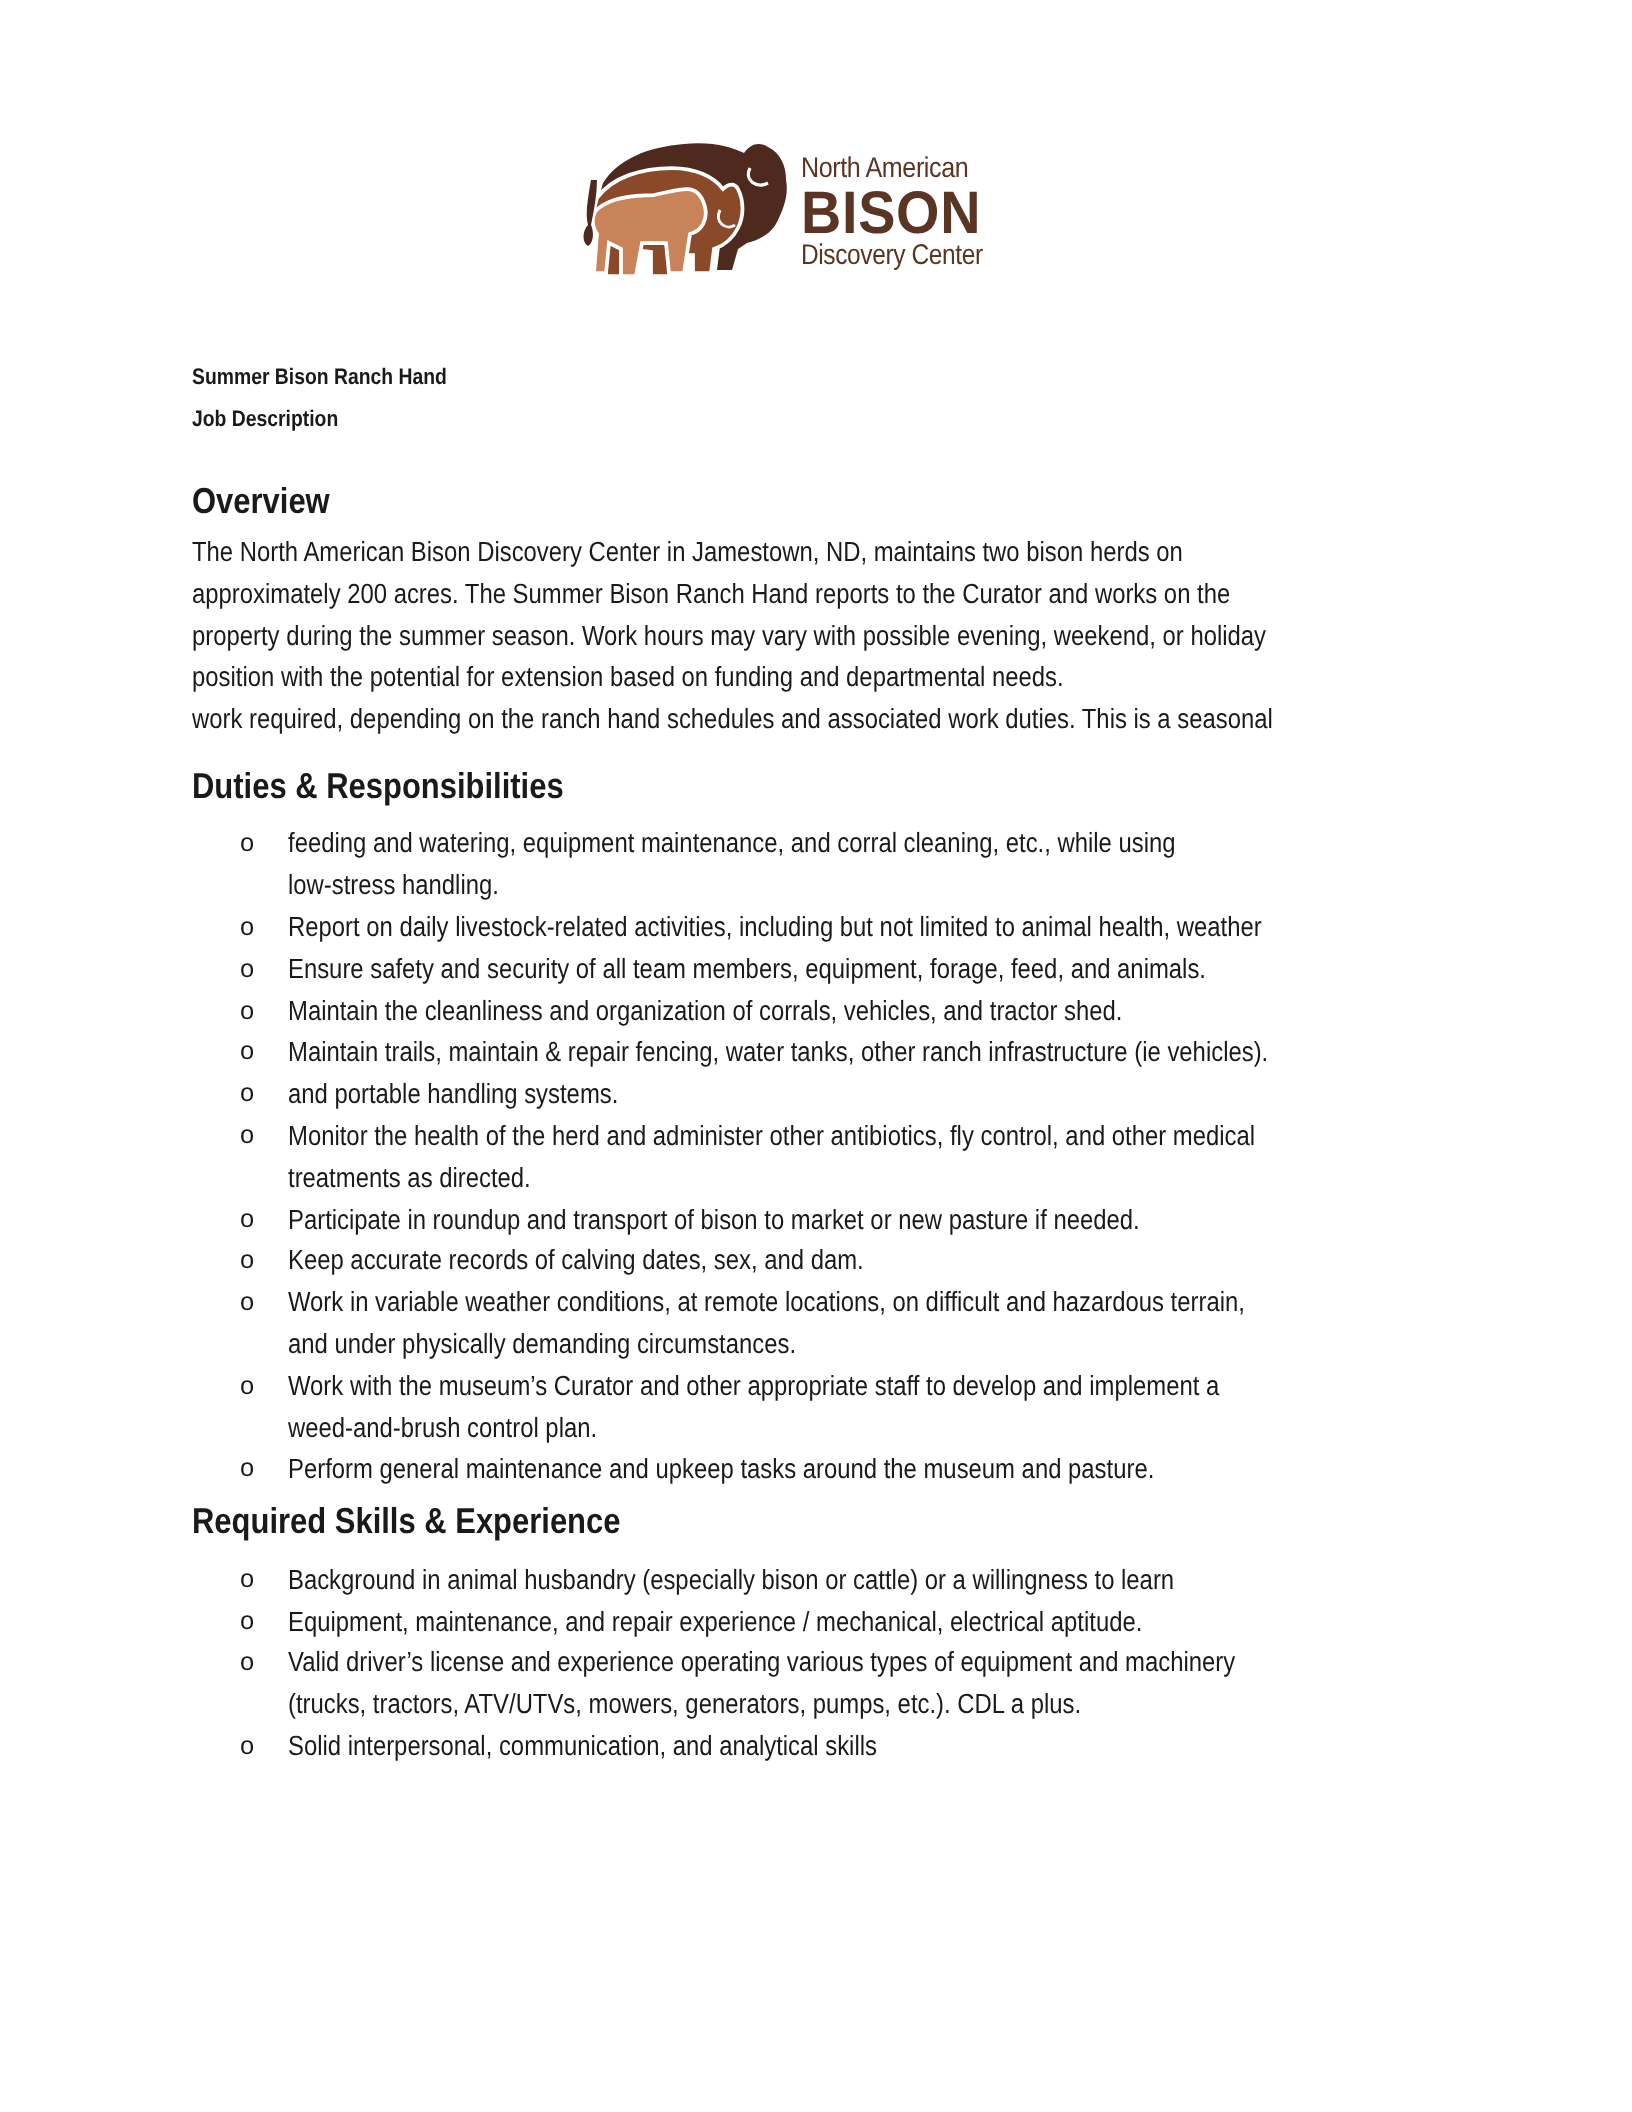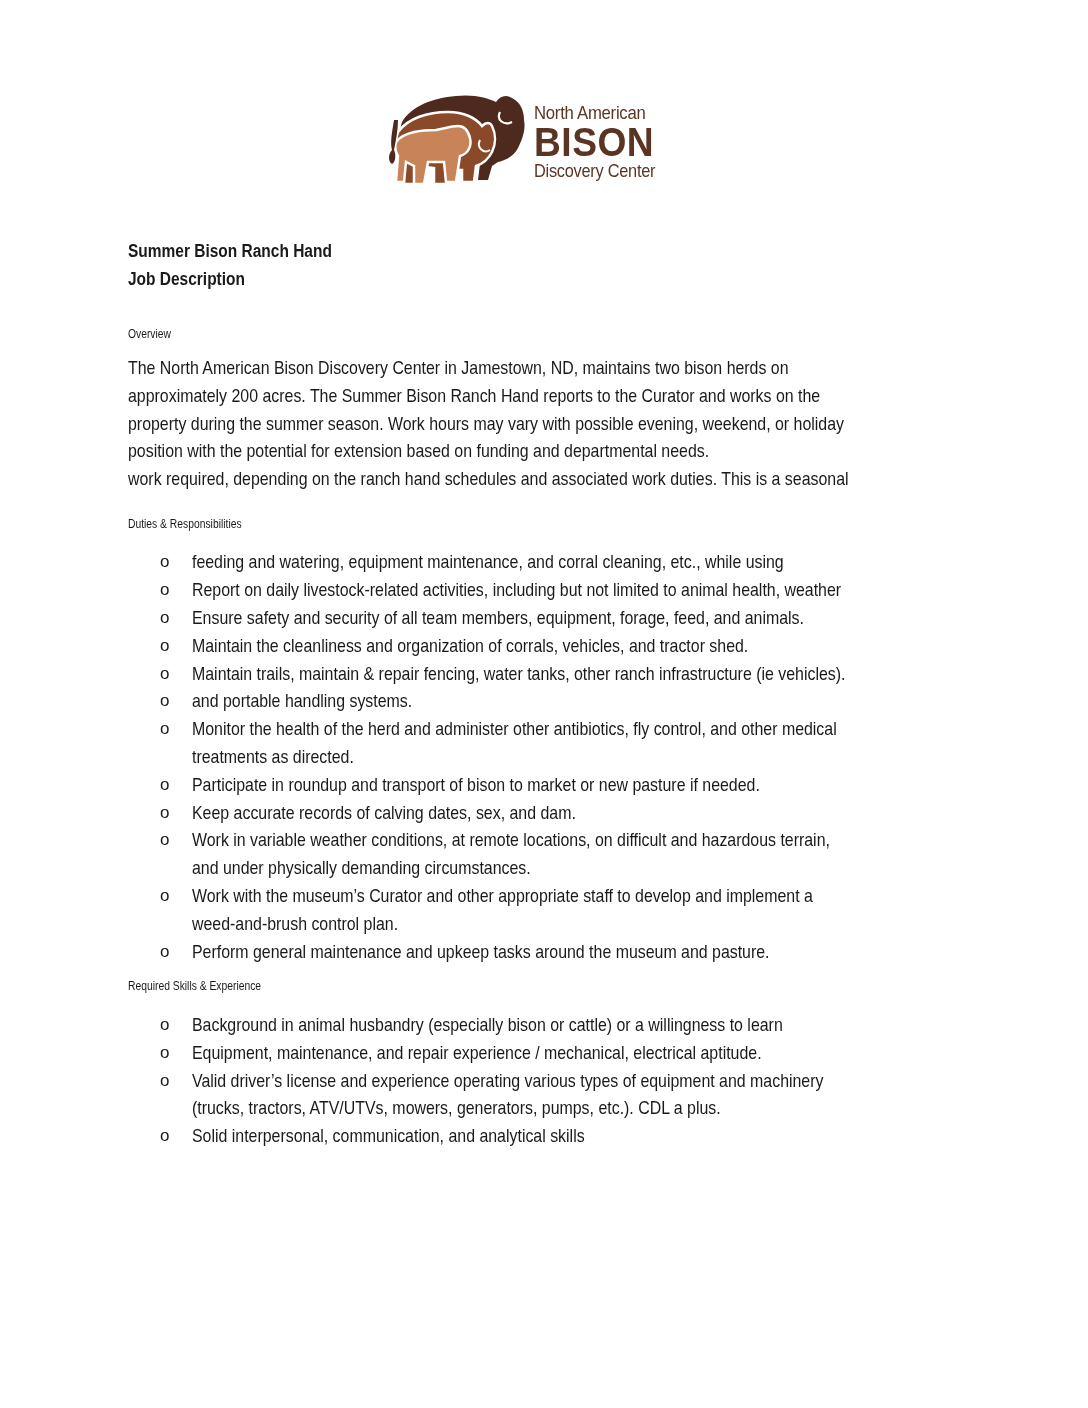--- a/index.html
+++ b/index.html
@@ -77,27 +77,27 @@
       font-size: 18.5px;
     }
     .narrow {
       display: inline-block;
       transform: scaleX(0.86);
       transform-origin: left center;
       white-space: nowrap;
     }
     .title-line {
       font-weight: bold;
-      font-size: 18px;
+      font-size: 15px;
       line-height: 27.5px;
       height: 27.5px;
     }
     .section-heading {
-      font-weight: normal;
-      font-size: 12px;
+      font-weight: bold;
+      font-size: 24px;
       line-height: 27.5px;
       height: 27.5px;
     }
     .para {
       line-height: 27.8px;
     }
     .para-line {
       height: 27.8px;
       line-height: 27.8px;
     }
@@ -168,20 +168,21 @@
       <div class="para-line"><span class="narrow">work required, depending on the ranch hand schedules and associated work duties. This is a seasonal</span></div>
     </div>
 
     <div class="section-heading" style="margin-top:18px">
       <span class="narrow">Duties &amp; Responsibilities</span>
     </div>
     <ul class="bullets" style="margin-top:10px">
         <li>
           <span class="bullet-glyph">o</span>
           <div class="item-line"><span class="narrow">feeding and watering, equipment maintenance, and corral cleaning, etc., while using</span></div>
+          <div class="item-line"><span class="narrow">low-stress handling.</span></div>
         </li>
         <li>
           <span class="bullet-glyph">o</span>
           <div class="item-line"><span class="narrow">Report on daily livestock-related activities, including but not limited to animal health, weather</span></div>
         </li>
         <li>
           <span class="bullet-glyph">o</span>
           <div class="item-line"><span class="narrow">Ensure safety and security of all team members, equipment, forage, feed, and animals.</span></div>
         </li>
         <li>

